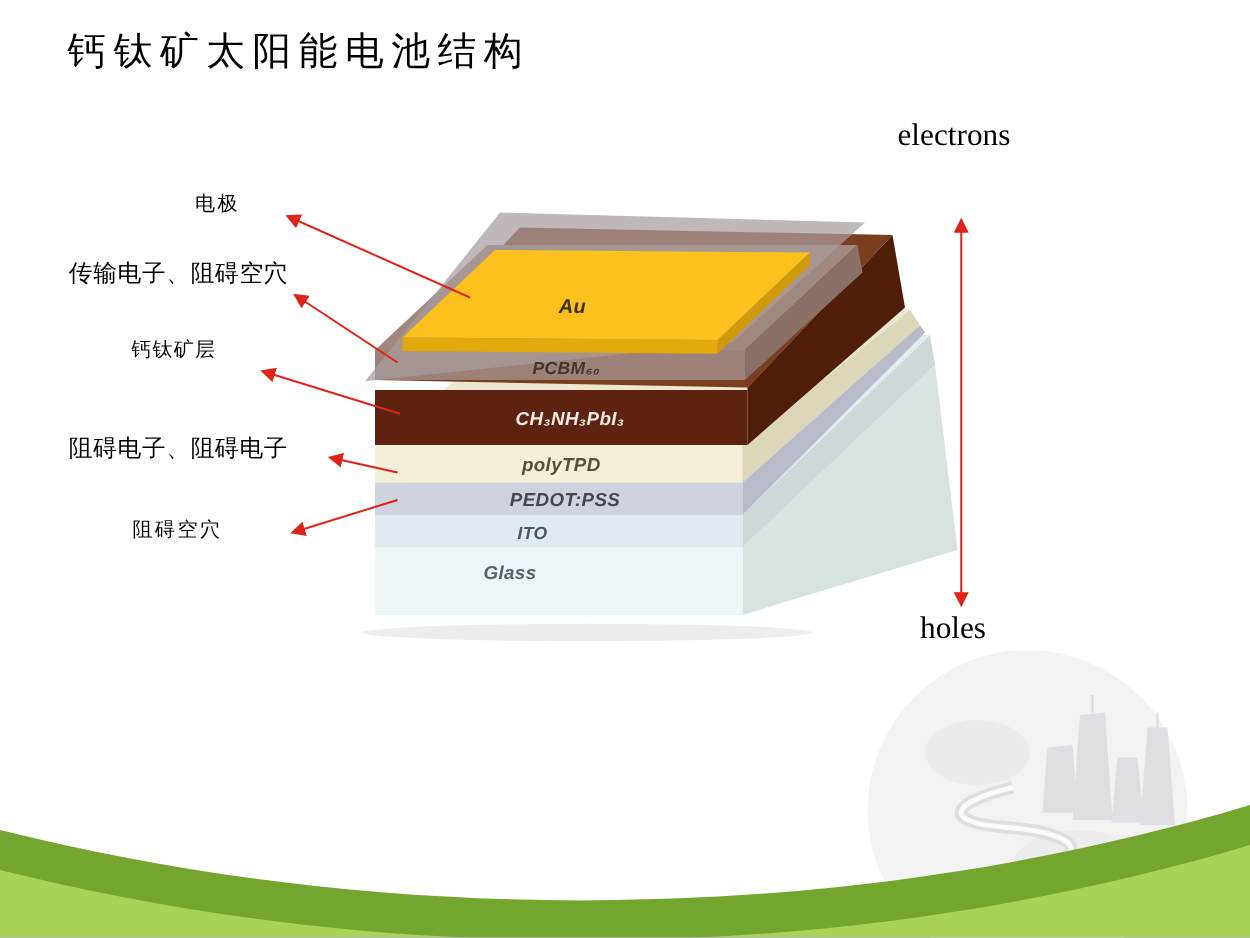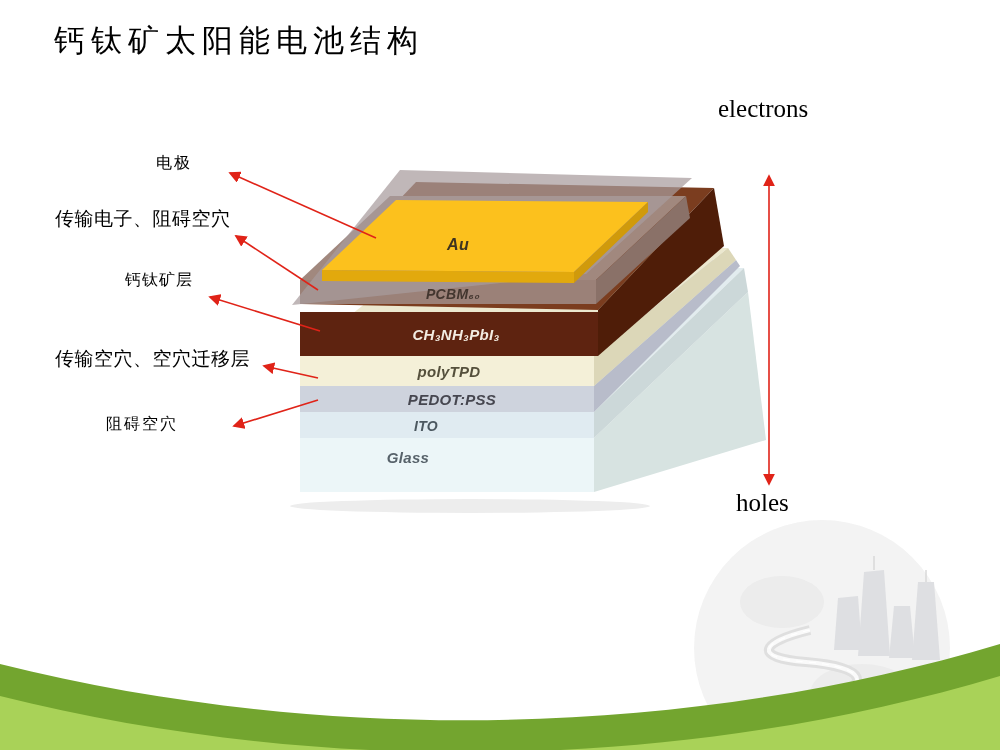--- a/index.html
+++ b/index.html
@@ -9,21 +9,21 @@
   }
   #slide .txt{position:absolute;color:#000000;white-space:nowrap;}
   .title{left:54px;top:20px;font-size:31px;letter-spacing:6px;}
   .caption{left:308px;top:538px;font-size:27px;letter-spacing:8px;color:#222;}
   .flow-label{font-size:25px;color:#111;}
   .flow-top{left:718px;top:95px;}
   .flow-bottom{left:736px;top:489px;}
   .ann{font-size:16px;color:#222;}
   .ann1{left:156px;top:153px;letter-spacing:2px;}
   .ann2{left:55px;top:206px;font-size:19px;letter-spacing:0.5px;}
-  .ann3{left:105px;top:270px;letter-spacing:1px;margin-left:20px;}
+  .ann3{left:105px;top:270px;letter-spacing:1px;}
   .ann4{left:55px;top:346px;font-size:19px;letter-spacing:0.5px;}
   .ann5{left:106px;top:414px;letter-spacing:2px;}
   svg{position:absolute;left:0;top:0;}
   .face-label{
     font-family:"Liberation Sans","DejaVu Sans",sans-serif;
     font-style:italic;font-weight:bold;letter-spacing:0.3px;
   }
 </style>
 </head>
 <body>
@@ -127,16 +127,16 @@
   </svg>
 
   <div class="txt title">钙钛矿太阳能电池结构</div>
 
   <div class="txt flow-label flow-top">electrons</div>
   <div class="txt flow-label flow-bottom">holes</div>
 
   <div class="txt ann ann1">电极</div>
   <div class="txt ann ann2">传输电子、阻碍空穴</div>
   <div class="txt ann ann3">钙钛矿层</div>
-  <div class="txt ann ann4">传输空穴、空穴迁移层</div>
+  <div class="txt ann ann4">阻碍电子、阻碍电子</div>
   <div class="txt ann ann5">阻碍空穴</div>
 
 </div>
 
 </body></html>

